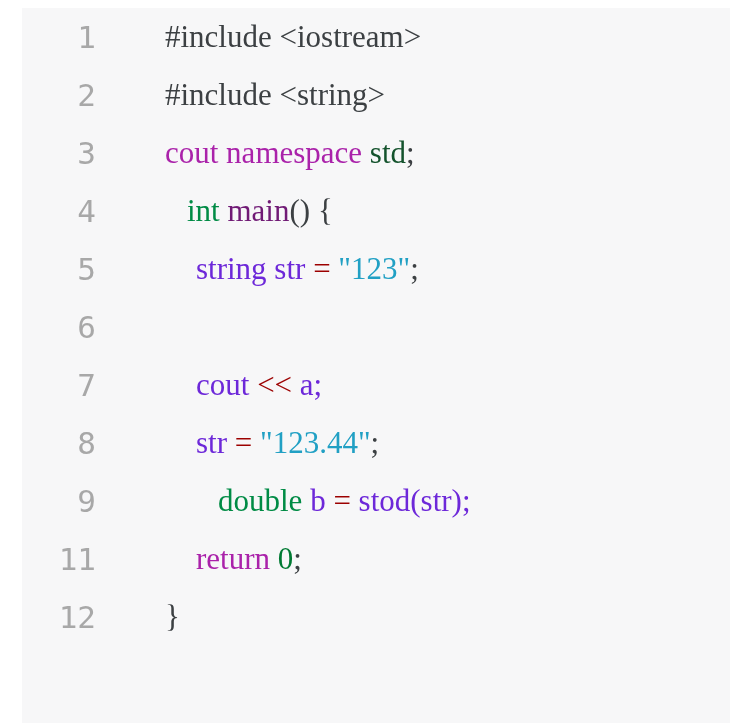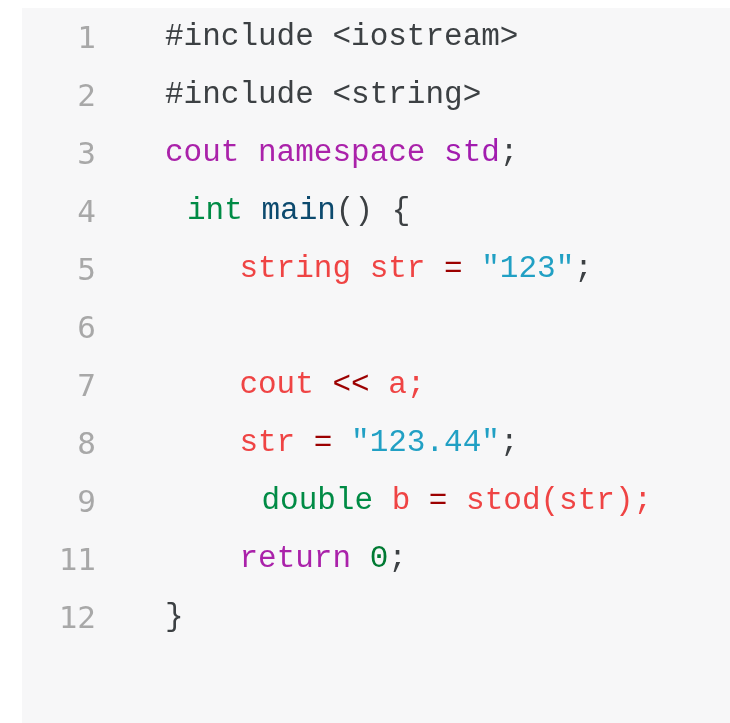--- a/index.html
+++ b/index.html
@@ -47,30 +47,30 @@
     user-select: none;
   }
 
   .code-text {
     position: absolute;
     left: 143px;
     top: 0;
     white-space: pre;
     font-size: 31px;
     letter-spacing: 0px;
-    font-family: Liberation Mono, monospace;
+    font-family: Liberation Serif, serif;
   }
 
   
-  .t-plain   { color: #ef4444; }
+  .t-plain   { color: #6d28d9; }
   .t-pre     { color: #3c4043; }
   .t-kw      { color: #aa22aa; }   
   .t-type    { color: #008b45; margin-left: 22px; }   
-  .t-ns      { color: #a21caf; }   
-  .t-fn      { color: #0c4a6e; }   
+  .t-ns      { color: #14532d; }   
+  .t-fn      { color: #701a75; }   
   .t-str     { color: #21a0c4; }   
   .t-num     { color: #007a33; }   
   .t-op      { color: #9c0000; }   
   .t-punct   { color: #3c4043; }
 </style>
 </head>
 <body>
 
 <div id="code-block">
   <div id="code-lines">

